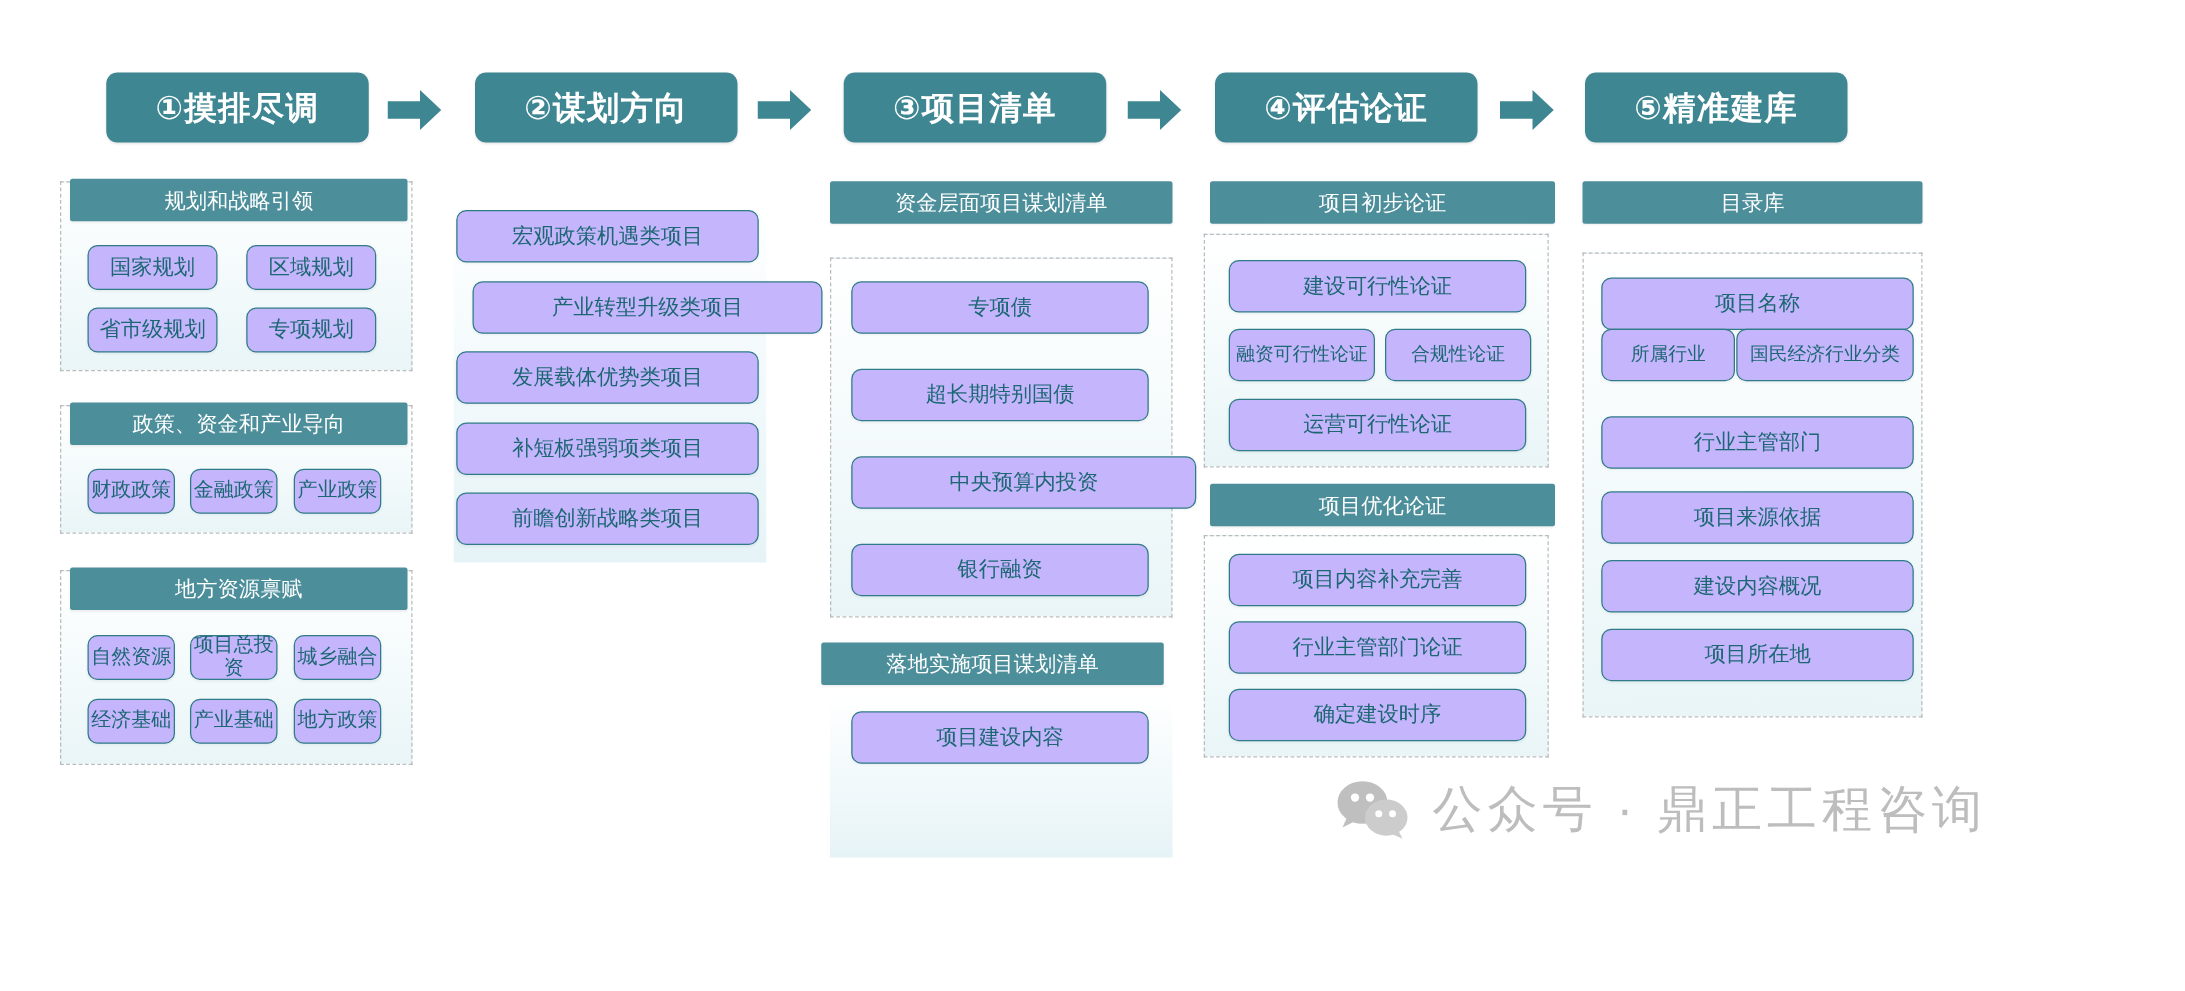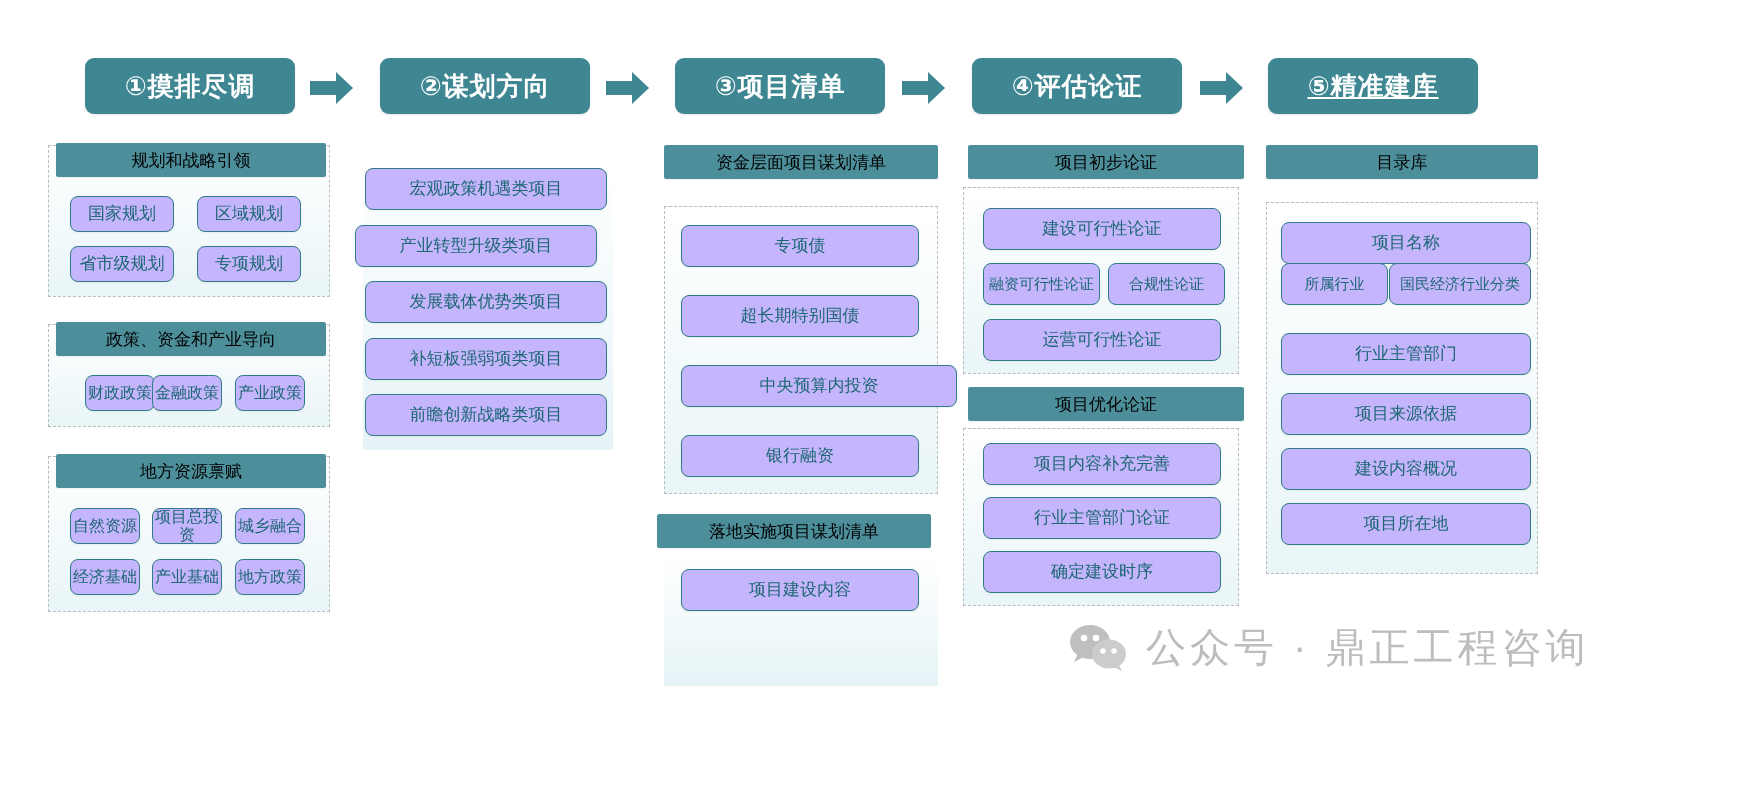--- a/index.html
+++ b/index.html
@@ -37,21 +37,21 @@
     border:1px dashed #b9bcbe;
     background:linear-gradient(180deg,#ffffff 0%,#f3fafb 55%,#e9f5f7 100%);
     box-sizing:border-box;
   }
   .group.nodash{border:none;background:transparent;}
 
   
   .gtitle{
     position:absolute;
     background:#4c8f9b;
-    color:#000000;
+    color:#ffffff;
     font-size:17px;
     display:flex;align-items:center;justify-content:center;
     border-radius:2px;
     box-shadow:0 1px 2px rgba(0,0,0,.06);
   }
 
   
   .box{
     position:absolute;
     box-sizing:border-box;
@@ -110,48 +110,48 @@
   </div>
 
   <div class="stage-head" style="left:972px;top:58px;width:210px;height:56px;">④评估论证</div>
 
   <div class="arrow" style="left:1200px;top:68px;">
     <svg width="44" height="36" viewBox="0 0 44 36" aria-hidden="true">
       <path d="M0 11 H26 V2 L43 18 L26 34 V25 H0 Z" fill="#3d8692"></path>
     </svg>
   </div>
 
-  <div class="stage-head" style="left:1268px;top:58px;width:210px;height:56px;text-decoration:underline;">⑤精准建库</div>
+  <div class="stage-head" style="left:1268px;top:58px;width:210px;height:56px;">⑤精准建库</div>
 
   <div class="group" style="left:48px;top:145px;width:282px;height:152px;"></div>
   <div class="gtitle" style="left:56px;top:143px;width:270px;height:34px;">规划和战略引领</div>
   <div class="box" style="left:70px;top:196px;width:104px;height:36px;">国家规划</div>
   <div class="box" style="left:197px;top:196px;width:104px;height:36px;">区域规划</div>
   <div class="box" style="left:70px;top:246px;width:104px;height:36px;">省市级规划</div>
   <div class="box" style="left:197px;top:246px;width:104px;height:36px;">专项规划</div>
 
   <div class="group" style="left:48px;top:324px;width:282px;height:103px;"></div>
   <div class="gtitle" style="left:56px;top:322px;width:270px;height:34px;">政策、资金和产业导向</div>
-  <div class="box sm" style="left:70px;top:375px;width:70px;height:36px;margin-left:15px;">财政政策</div>
+  <div class="box sm" style="left:70px;top:375px;width:70px;height:36px;">财政政策</div>
   <div class="box sm" style="left:152px;top:375px;width:70px;height:36px;">金融政策</div>
   <div class="box sm" style="left:235px;top:375px;width:70px;height:36px;">产业政策</div>
 
   <div class="group" style="left:48px;top:456px;width:282px;height:156px;"></div>
   <div class="gtitle" style="left:56px;top:454px;width:270px;height:34px;">地方资源禀赋</div>
   <div class="box sm" style="left:70px;top:508px;width:70px;height:36px;">自然资源</div>
   <div class="box sm" style="left:152px;top:508px;width:70px;height:36px;">项目总投资</div>
   <div class="box sm" style="left:235px;top:508px;width:70px;height:36px;">城乡融合</div>
   <div class="box sm" style="left:70px;top:559px;width:70px;height:36px;">经济基础</div>
   <div class="box sm" style="left:152px;top:559px;width:70px;height:36px;">产业基础</div>
   <div class="box sm" style="left:235px;top:559px;width:70px;height:36px;">地方政策</div>
 
   <div class="group nodash" style="left:363px;top:160px;width:250px;height:290px;
               background:linear-gradient(180deg,#ffffff 0%,#f1f9fb 55%,#e6f3f6 100%);"></div>
   <div class="box" style="left:365px;top:168px;width:242px;height:42px;">宏观政策机遇类项目</div>
-  <div class="box" style="left:355px;top:225px;width:242px;height:42px;">产业转型升级类项目</div>
+  <div class="box" style="left:378px;top:225px;width:280px;height:42px;">产业转型升级类项目</div>
   <div class="box" style="left:365px;top:281px;width:242px;height:42px;">发展载体优势类项目</div>
   <div class="box" style="left:365px;top:338px;width:242px;height:42px;">补短板强弱项类项目</div>
   <div class="box" style="left:365px;top:394px;width:242px;height:42px;">前瞻创新战略类项目</div>
 
   <div class="gtitle" style="left:664px;top:145px;width:274px;height:34px;">资金层面项目谋划清单</div>
   <div class="group" style="left:664px;top:206px;width:274px;height:288px;"></div>
   <div class="box" style="left:681px;top:295px;width:238px;height:42px;">超长期特别国债</div>
   <div class="box" style="left:681px;top:225px;width:238px;height:42px;">专项债</div>
   <div class="box" style="left:681px;top:365px;width:276px;height:42px;">中央预算内投资</div>
   <div class="box" style="left:681px;top:435px;width:238px;height:42px;">银行融资</div>

